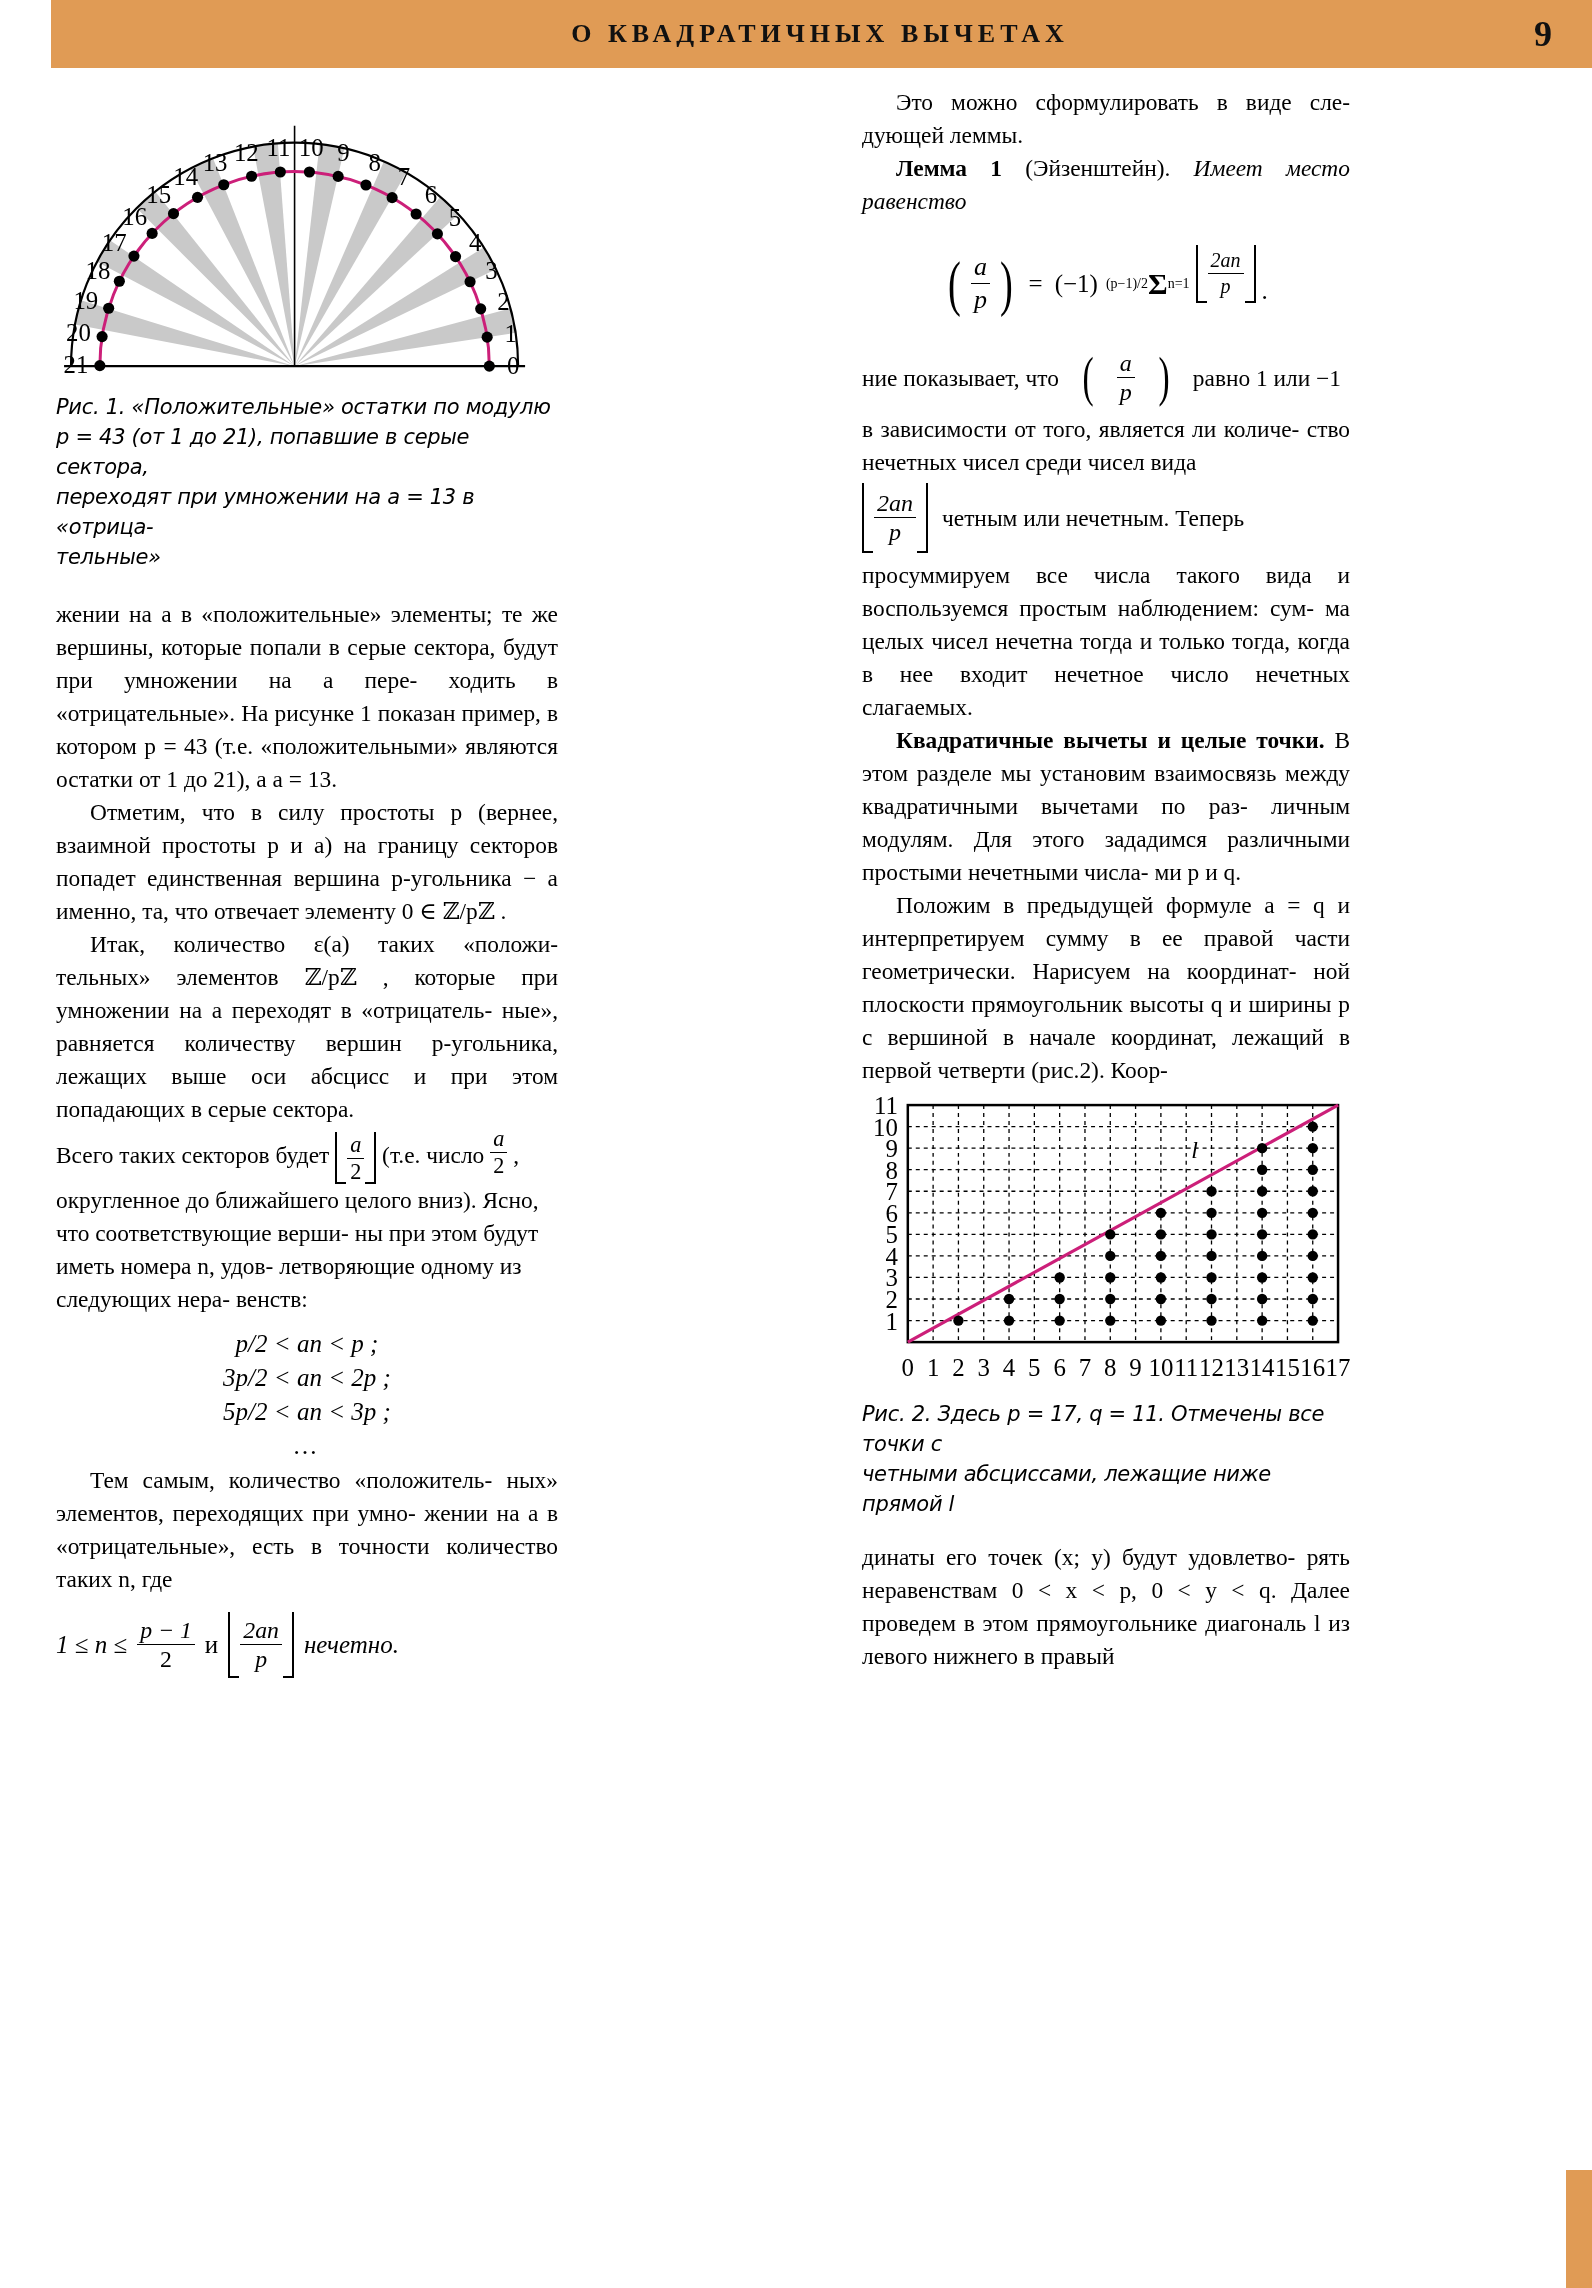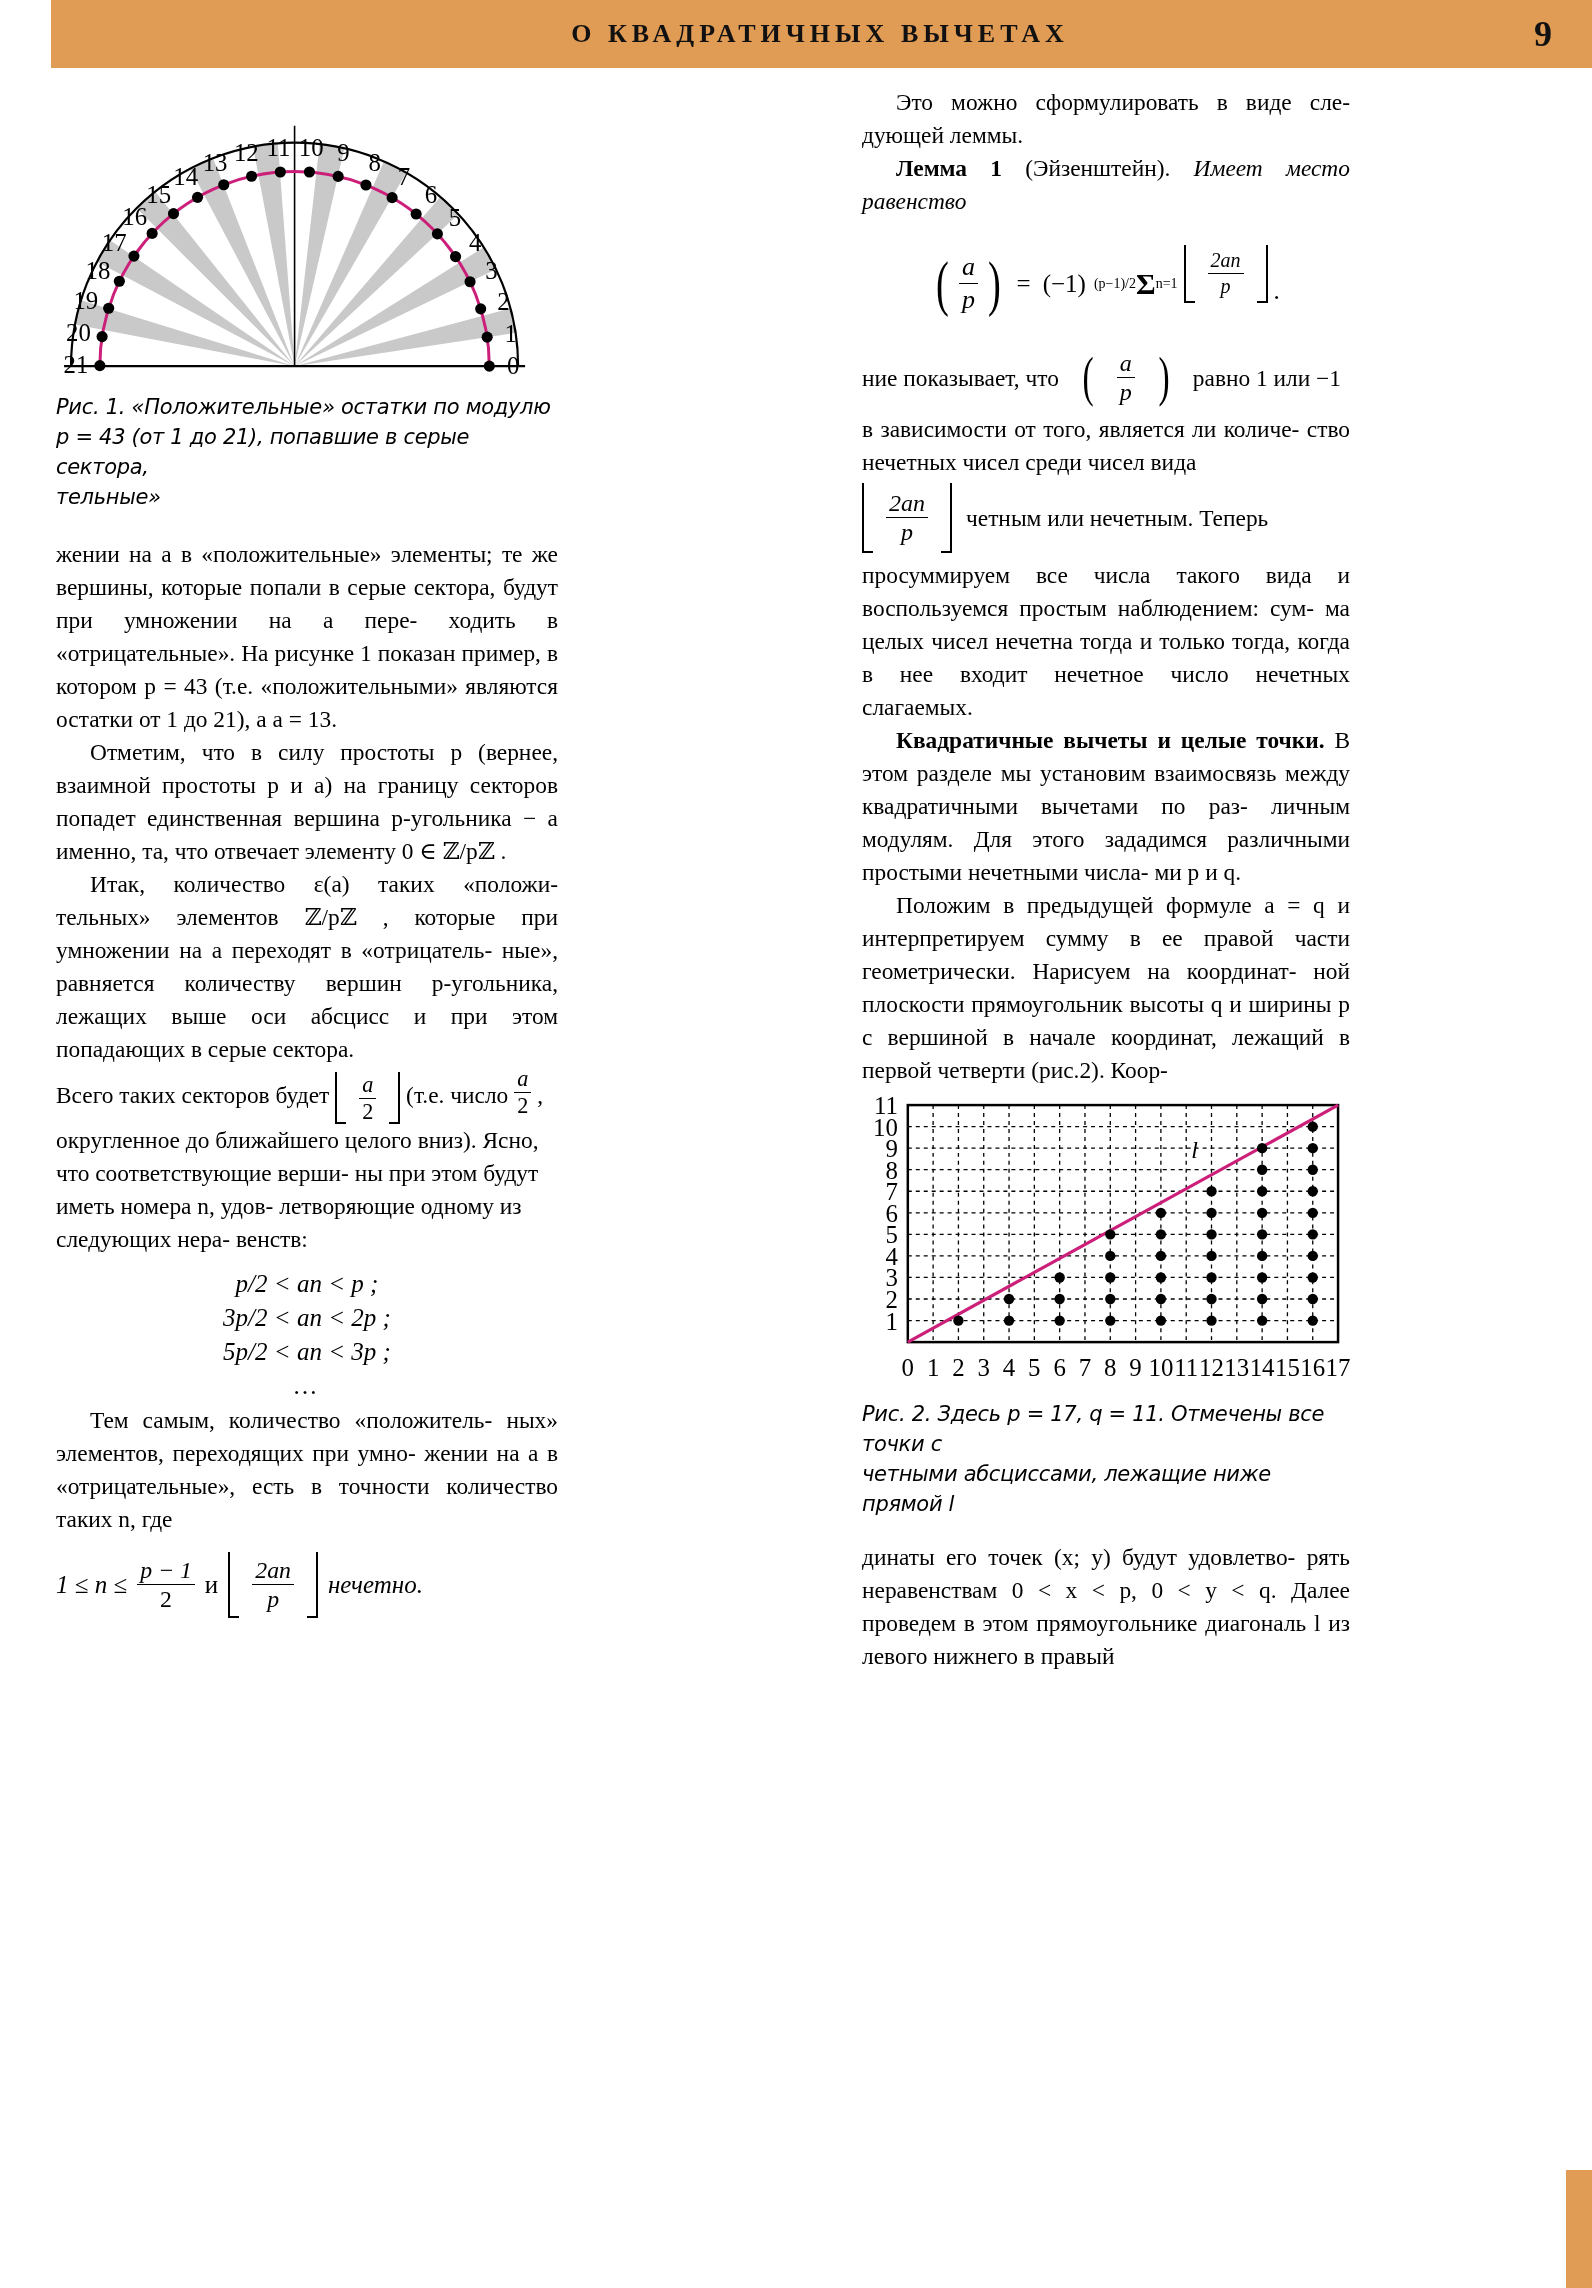--- a/index.html
+++ b/index.html
@@ -59,21 +59,21 @@
   .disp{
     text-align:center;font-size:25px;
     margin:12px 0 12px 0;
     font-family:"Liberation Serif",serif;
   }
   .big-paren{
     display:inline-block;font-size:62px;line-height:0.62;
     vertical-align:middle;font-family:"Liberation Serif",serif;
     transform:scaleX(0.62);
   }
-  .floorbox{display:inline-block;vertical-align:middle;position:relative;padding:0 24px;}
+  .floorbox{display:inline-block;vertical-align:middle;position:relative;padding:0 12px;}
   .floorbox:before,.floorbox:after{
     content:"";position:absolute;top:0;bottom:0;width:9px;
     border-bottom:2px solid #000;
   }
   .floorbox:before{left:0;border-left:2px solid #000;}
   .floorbox:after{right:0;border-right:2px solid #000;}
 
   .ineq{font-style:italic;font-size:25px;text-align:center;margin:6px 0;}
   .dots{text-align:center;font-size:25px;letter-spacing:4px;margin:2px 0 4px;}
 
@@ -173,20 +173,21 @@
           <text x="29.950125474436533" y="224.58555043574057" text-anchor="middle" font-family="Liberation Serif, serif" font-size="25" fill="#000">19</text>
           <text x="22.55144438886805" y="256.59153306970757" text-anchor="middle" font-family="Liberation Serif, serif" font-size="25" fill="#000">20</text>
           <text x="20.000982848717086" y="289.3423888158395" text-anchor="middle" font-family="Liberation Serif, serif" font-size="25" fill="#000">21</text>
         </g>
     </svg>
   </div>
 
   <div class="caption" style="margin-top:-10px;">
     <div>Рис. 1. «Положительные» остатки по модулю</div>
     <div>p = 43 (от 1 до 21), попавшие в серые сектора,</div>
+    <div>переходят при умножении на a = 13 в «отрица-</div>
     <div>тельные»</div>
   </div>
 
   <div style="height:26px;"></div>
   <p class="body cont">
     <span>жении на a в «положительные» элементы;</span>
     <span>те же вершины, которые попали в серые</span>
     <span>сектора, будут при умножении на a пере-</span>
     <span>ходить в «отрицательные». На рисунке 1</span>
     <span>показан пример, в котором p = 43 (т.е.</span>

